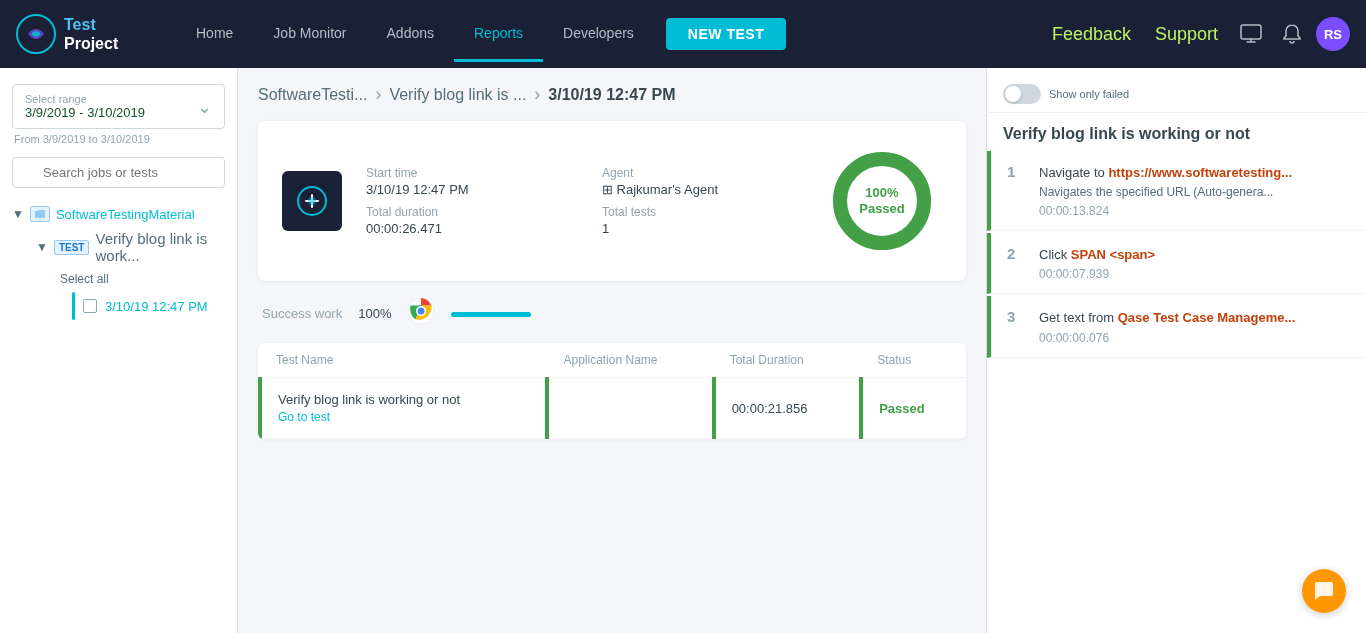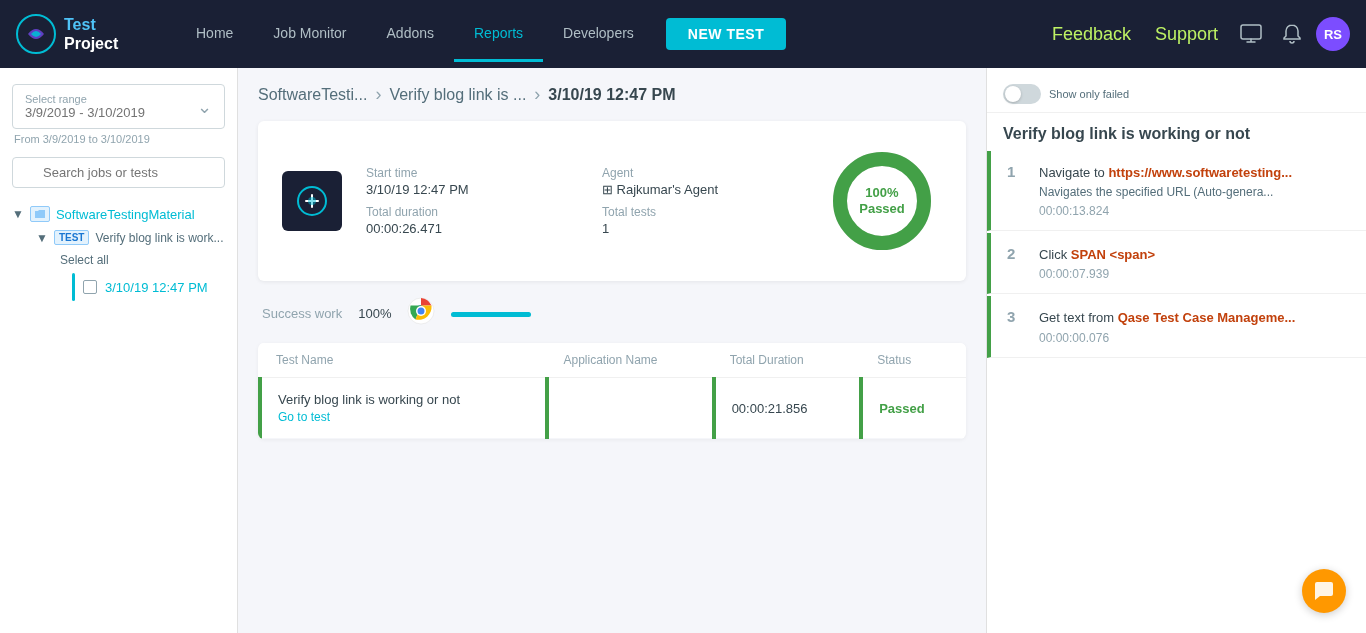--- a/index.html
+++ b/index.html
@@ -117,21 +117,21 @@
       border: 1px solid #cfd8dc;
       border-radius: 4px;
       padding: 8px 12px;
       cursor: pointer;
       display: flex;
       align-items: center;
       justify-content: space-between;
       margin-bottom: 4px;
     }
     .range-label { font-size: 11px; color: #90a4ae; }
-    .range-value { font-size: 13px; color: #737373; font-weight: 500; }
+    .range-value { font-size: 13px; color: #14532d; font-weight: 500; }
     .range-hint { font-size: 11px; color: #90a4ae; margin-bottom: 12px; padding-left: 2px; }
     .search-box {
       border: 1px solid #cfd8dc;
       border-radius: 4px;
       padding: 7px 10px 7px 30px;
       font-size: 13px;
       color: #546e7a;
       width: 100%;
       position: relative;
       outline: none;
@@ -173,21 +173,21 @@
     }
     .test-badge {
       font-size: 10px;
       background: #e3f2fd;
       color: #1976d2;
       border: 1px solid #90caf9;
       border-radius: 2px;
       padding: 1px 4px;
       font-weight: 700;
     }
-    .test-label { font-size: 12px; color: #546e7a; }
+    .test-label { font-size: 15px; color: #546e7a; }
     .select-all { font-size: 12px; color: #546e7a; margin: 4px 0 4px 24px; }
     .job-entry {
       display: flex;
       align-items: center;
       gap: 8px;
       margin-left: 36px;
       margin-top: 6px;
     }
     .job-entry-line {
       width: 3px;

